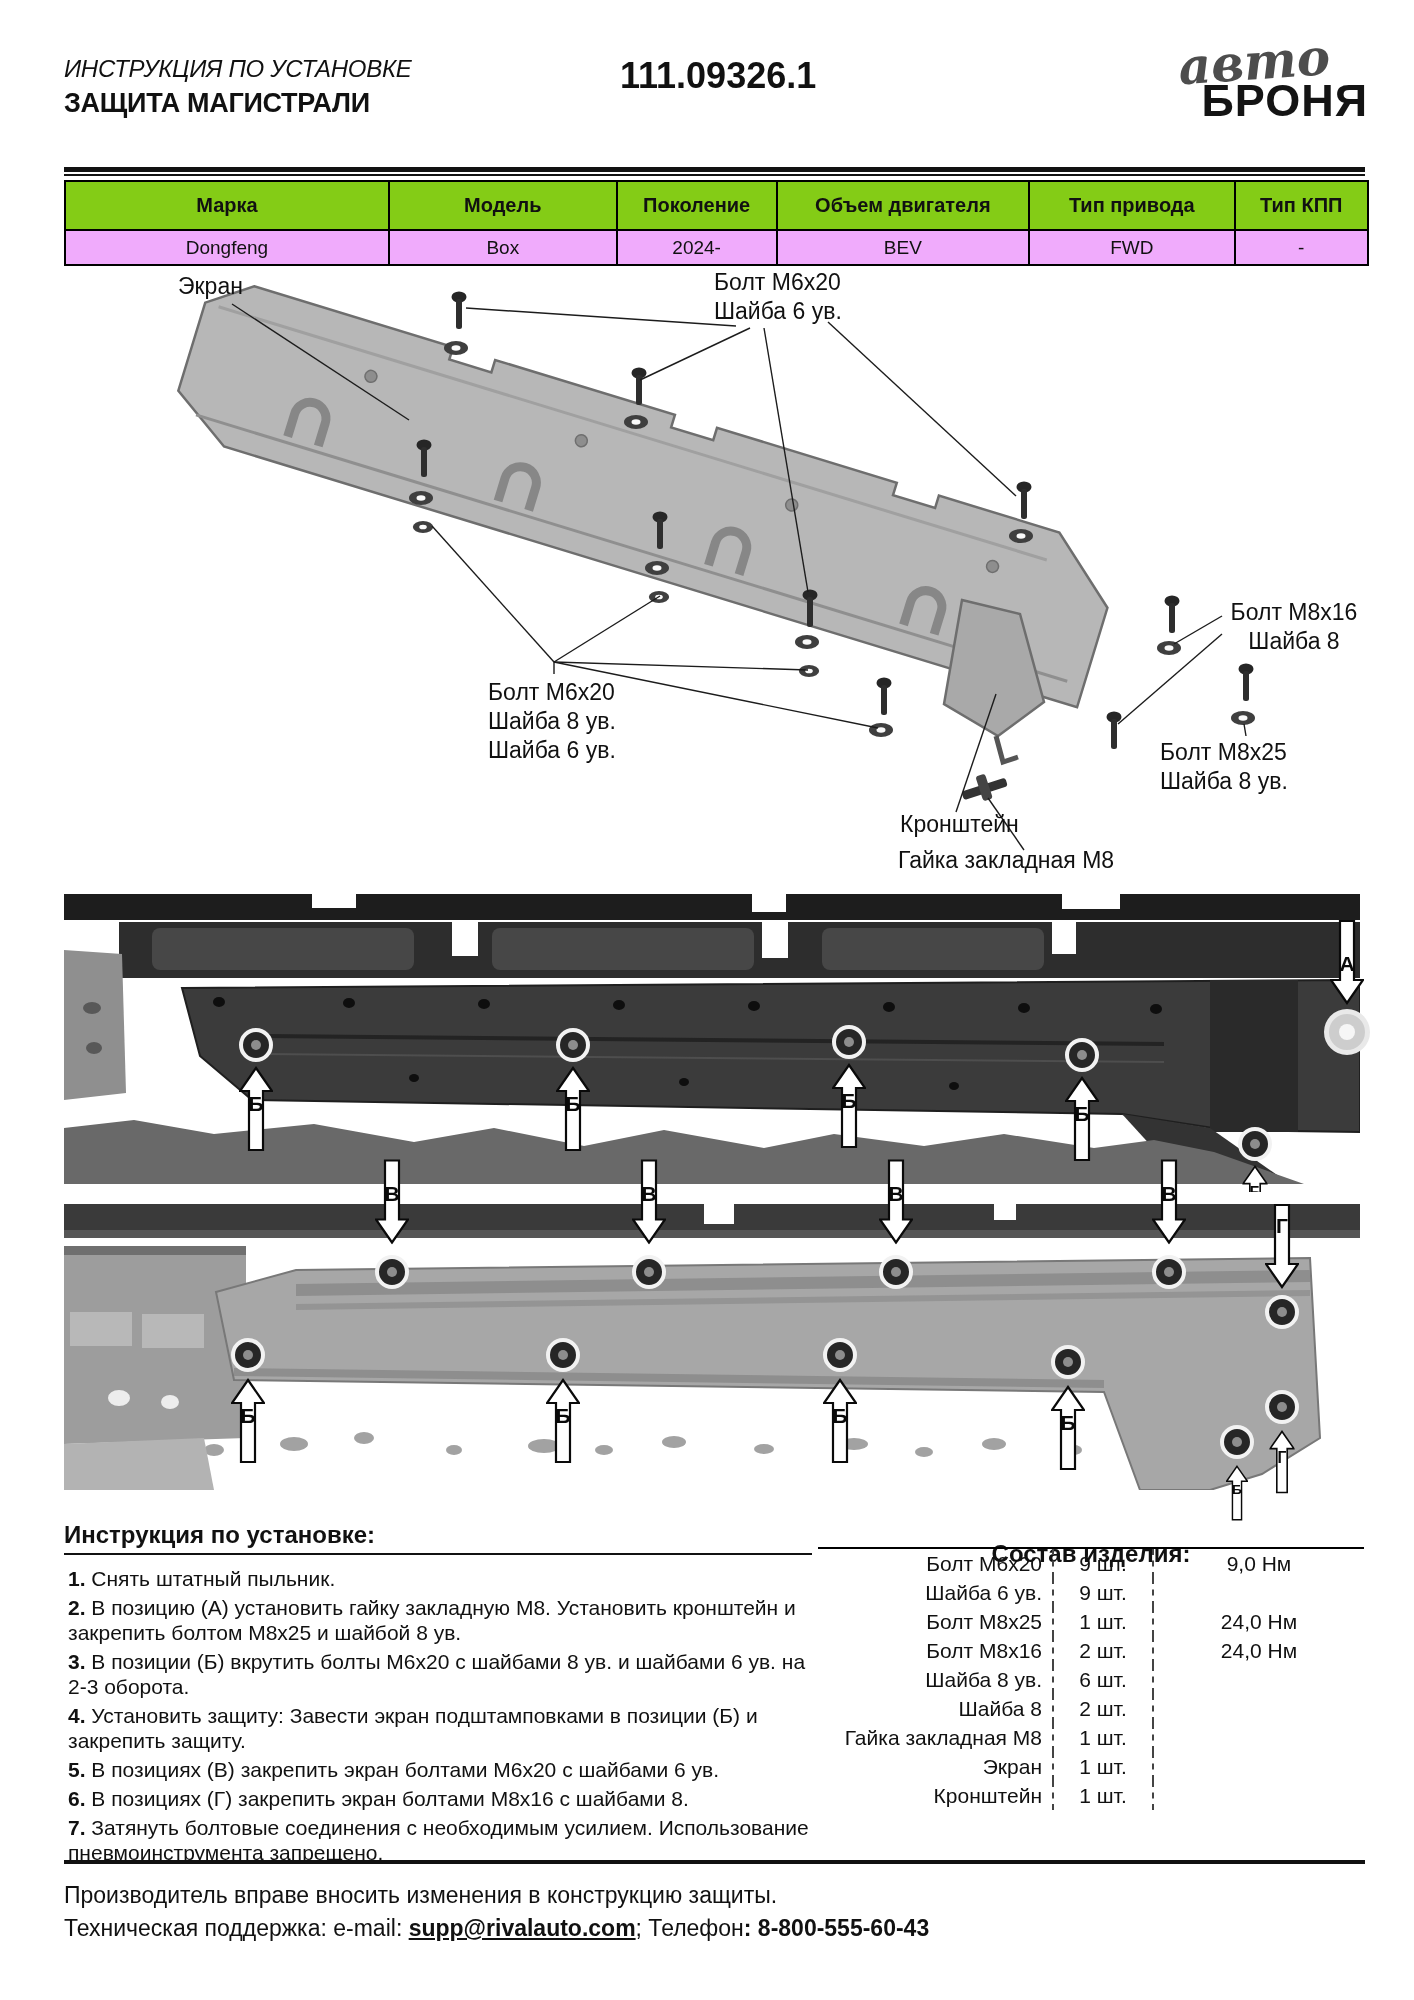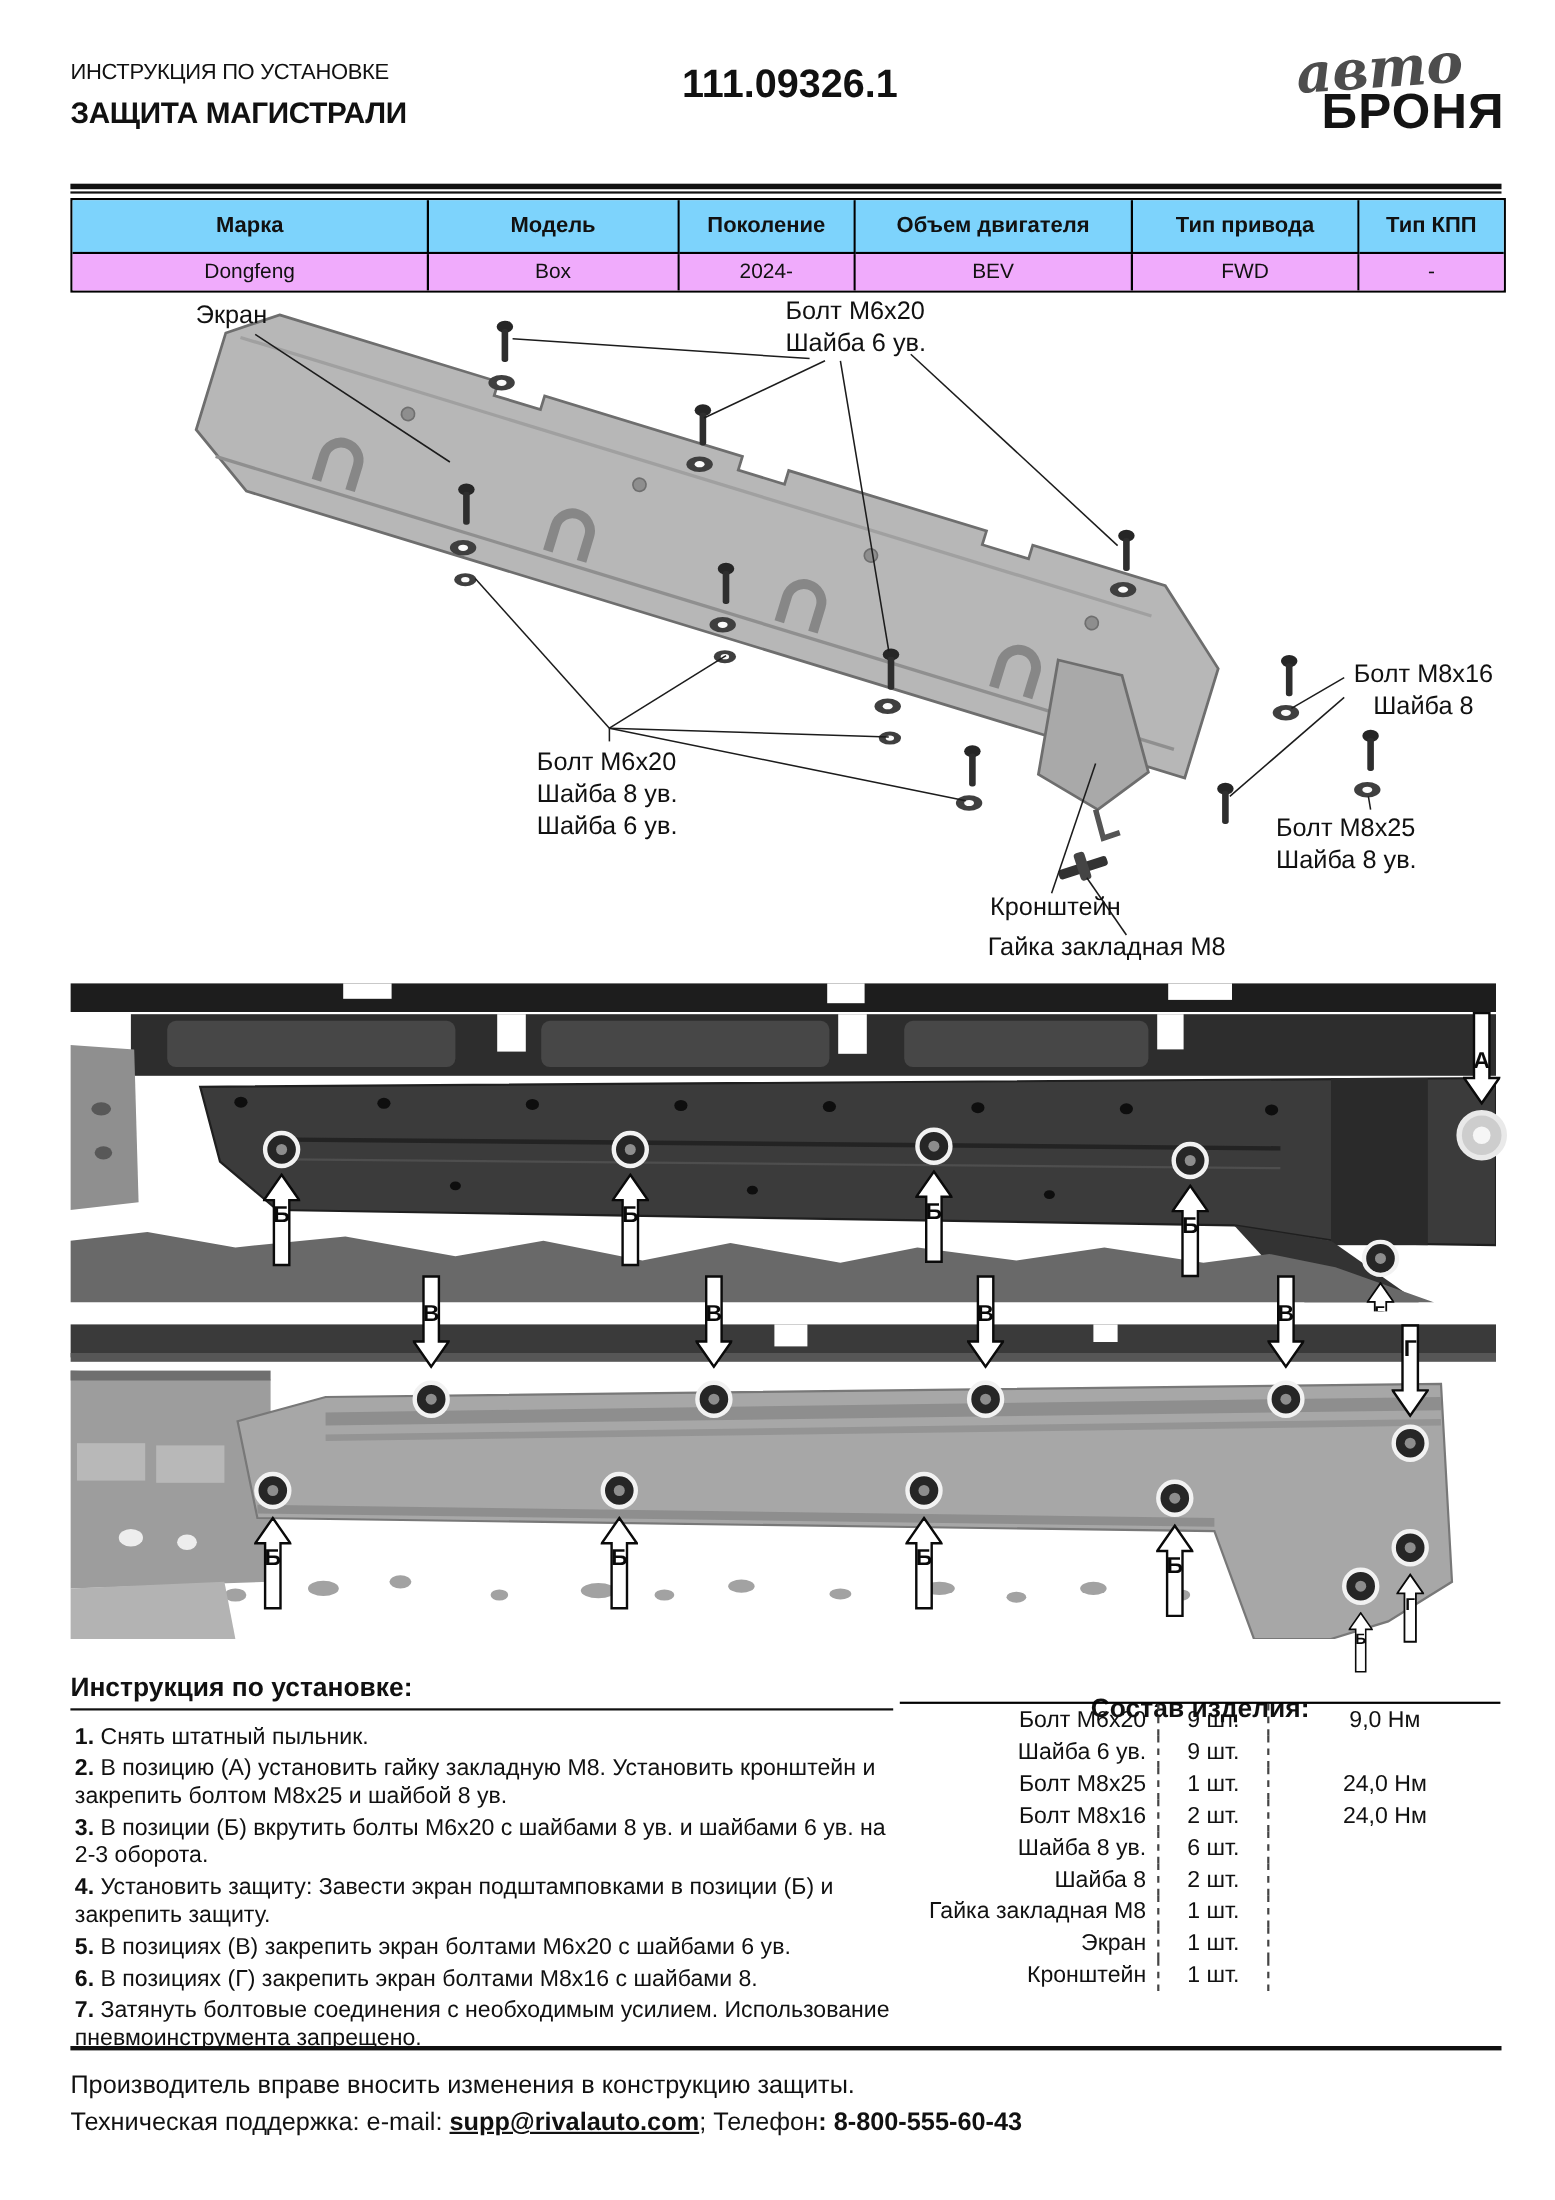--- a/index.html
+++ b/index.html
@@ -1,36 +1,36 @@
 <!DOCTYPE html>
 <html lang="ru"><head>
 <meta charset="utf-8">
 <style>
   html,body{margin:0;padding:0;background:#e8e8e8;}
   .page{position:relative;width:1414px;height:2000px;background:#ffffff;margin:0 auto;
         font-family:"Liberation Sans",sans-serif;color:#111;overflow:hidden;}
   .abs{position:absolute;}
 
   
-  .title1{font-size:20px;letter-spacing:-0.3px;}
+  .title1{font-size:24px;letter-spacing:-0.3px;font-style:italic;}
   .title2{font-size:27px;font-weight:bold;letter-spacing:-0.3px;}
   .partnum{font-size:36px;font-weight:bold;}
   .logo{width:250px;text-align:right;line-height:1;}
   .logo-script{font-family:"DejaVu Serif",serif;font-style:italic;font-weight:bold;
                font-size:50px;color:#4d4d4d;padding-right:38px;transform:rotate(-4deg);}
   .logo-block{font-size:45px;font-weight:900;letter-spacing:1px;color:#141414;margin-top:-10px;}
 
   .rule-double{border-top:5px solid #121212;border-bottom:2px solid #121212;height:2px;}
 
   
   .spec{display:grid;grid-template-columns:24.9% 17.5% 12.3% 19.4% 15.8% 10.1%;
         border:2.5px solid #000;}
   .spec .c{border-right:2px solid #000;text-align:center;display:flex;align-items:center;justify-content:center;}
   .spec .c:nth-child(6n){border-right:none;}
-  .spec .hd{background:#7dd3fc;font-weight:bold;font-size:20px;height:47px;border-bottom:2.5px solid #000;}
+  .spec .hd{background:#84cc16;font-weight:bold;font-size:20px;height:47px;border-bottom:2.5px solid #000;}
   .spec .vl{font-size:19px;height:33px;background:#f0abfc;}
 
   
   .dlabel{font-size:23px;line-height:29px;white-space:nowrap;}
   .uslot{fill:none;stroke:#878787;stroke-width:9;}
   .phole{fill:#8e8e8e;stroke:#6f6f6f;stroke-width:1.5;}
 
   
   .ring{box-sizing:border-box;position:absolute;width:34px;height:34px;border:4px solid #f2f2f2;
         border-radius:50%;background:#262626;}

